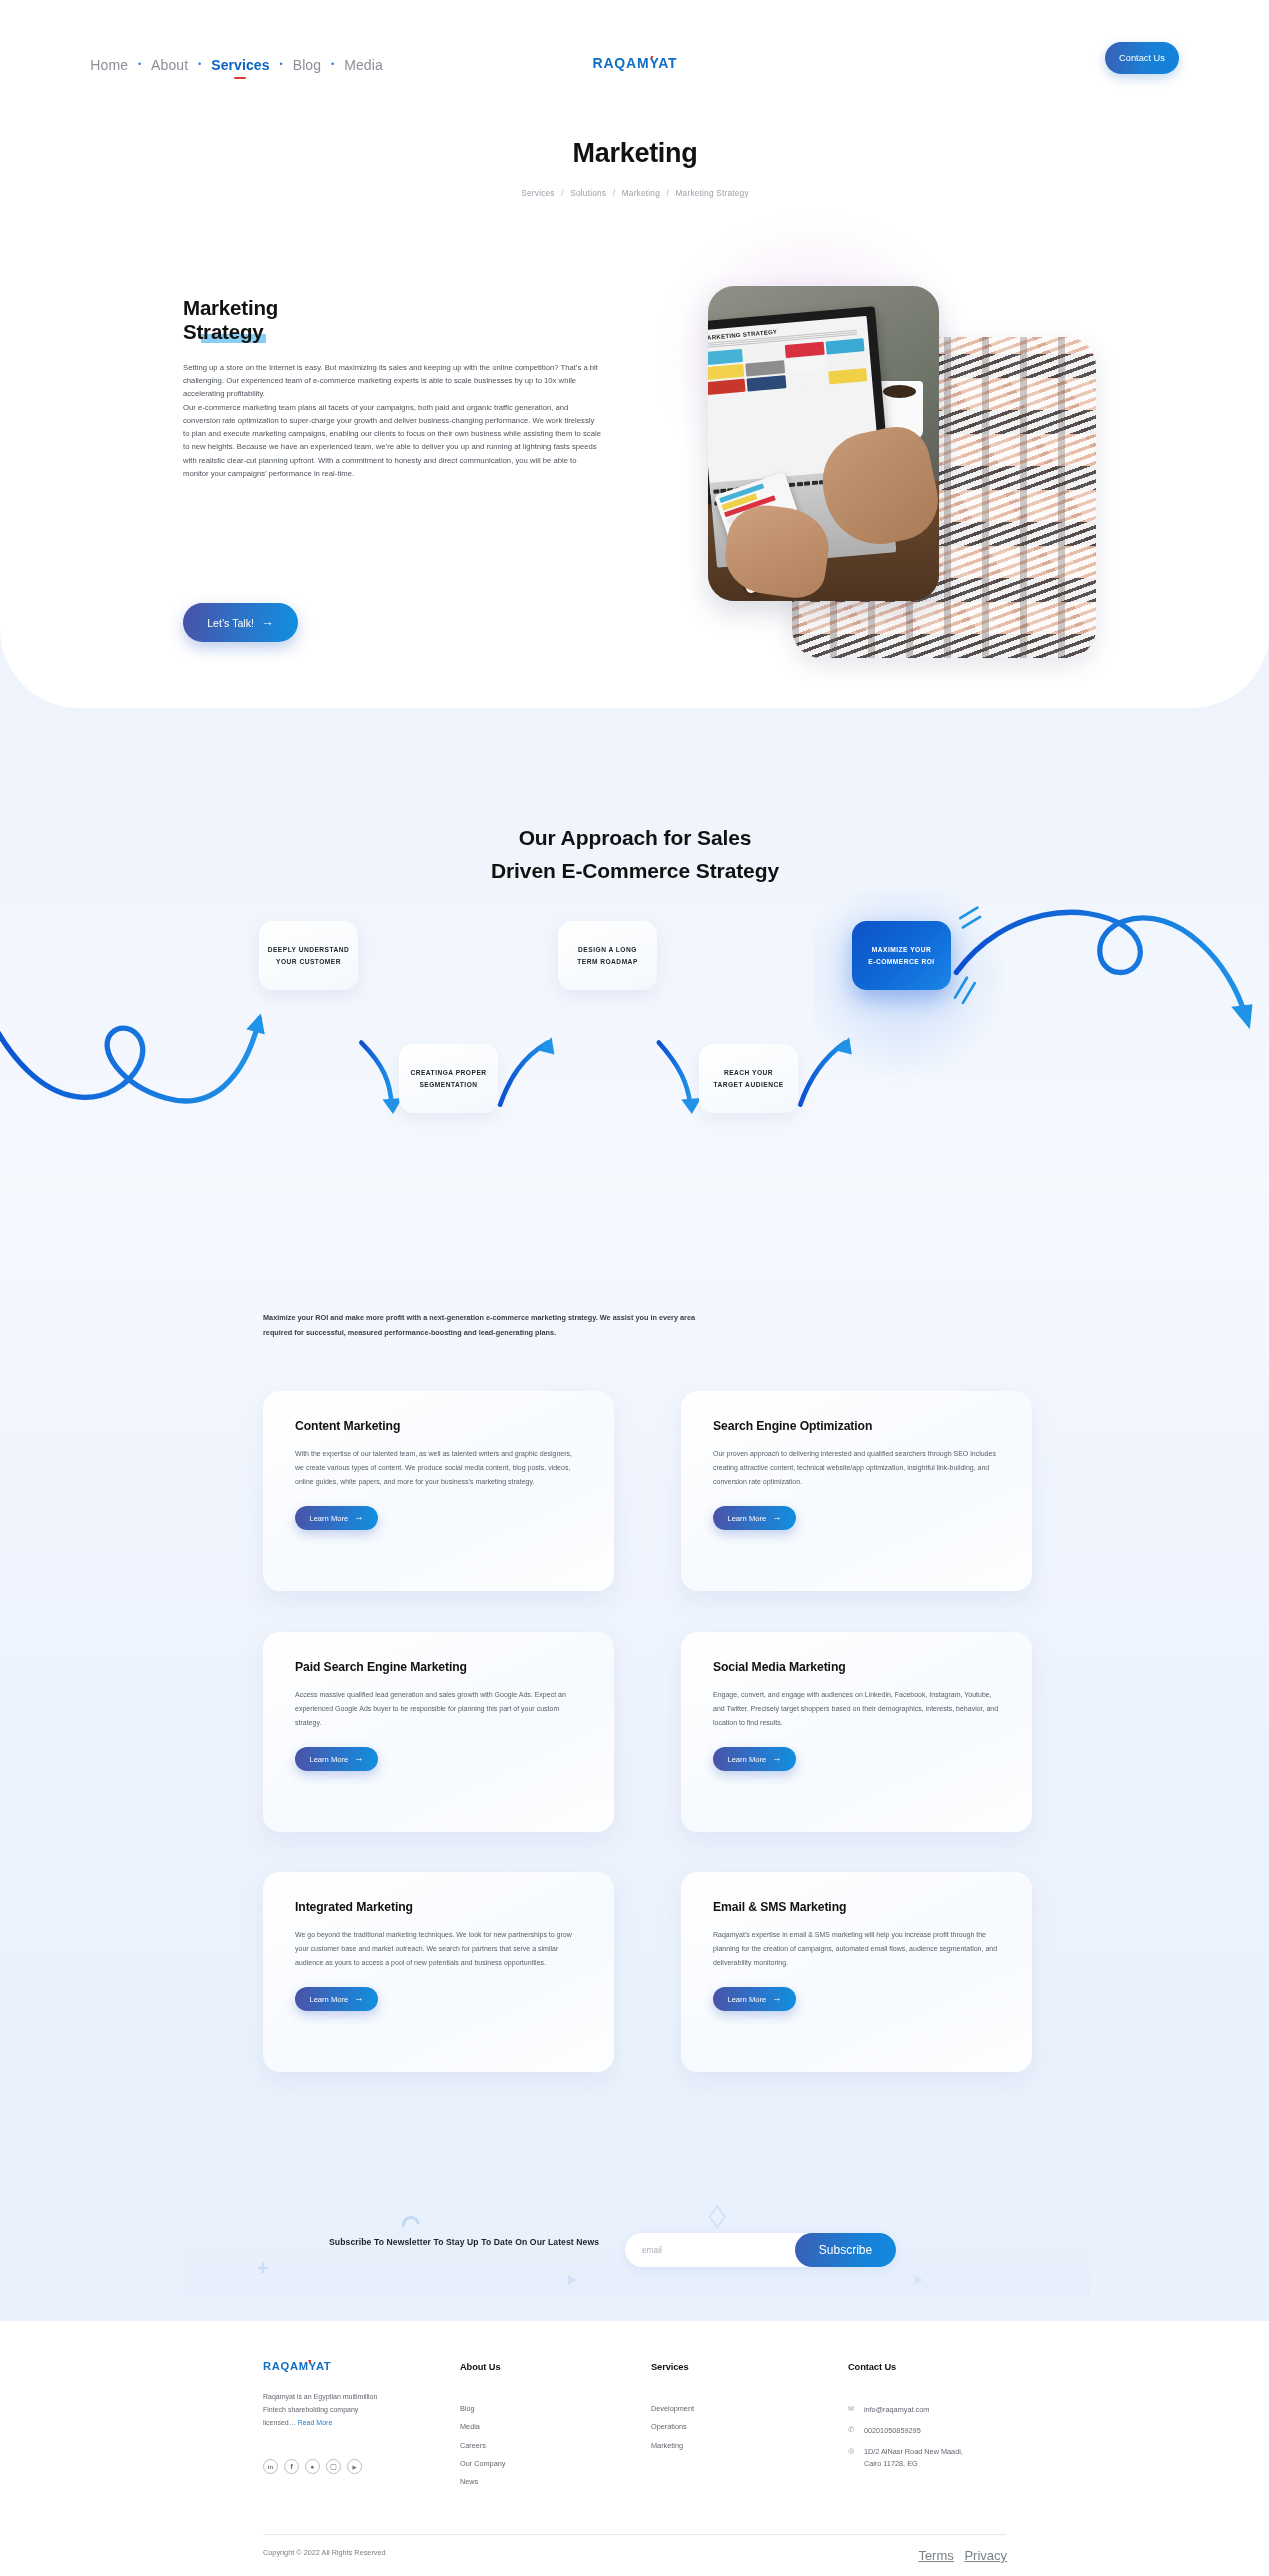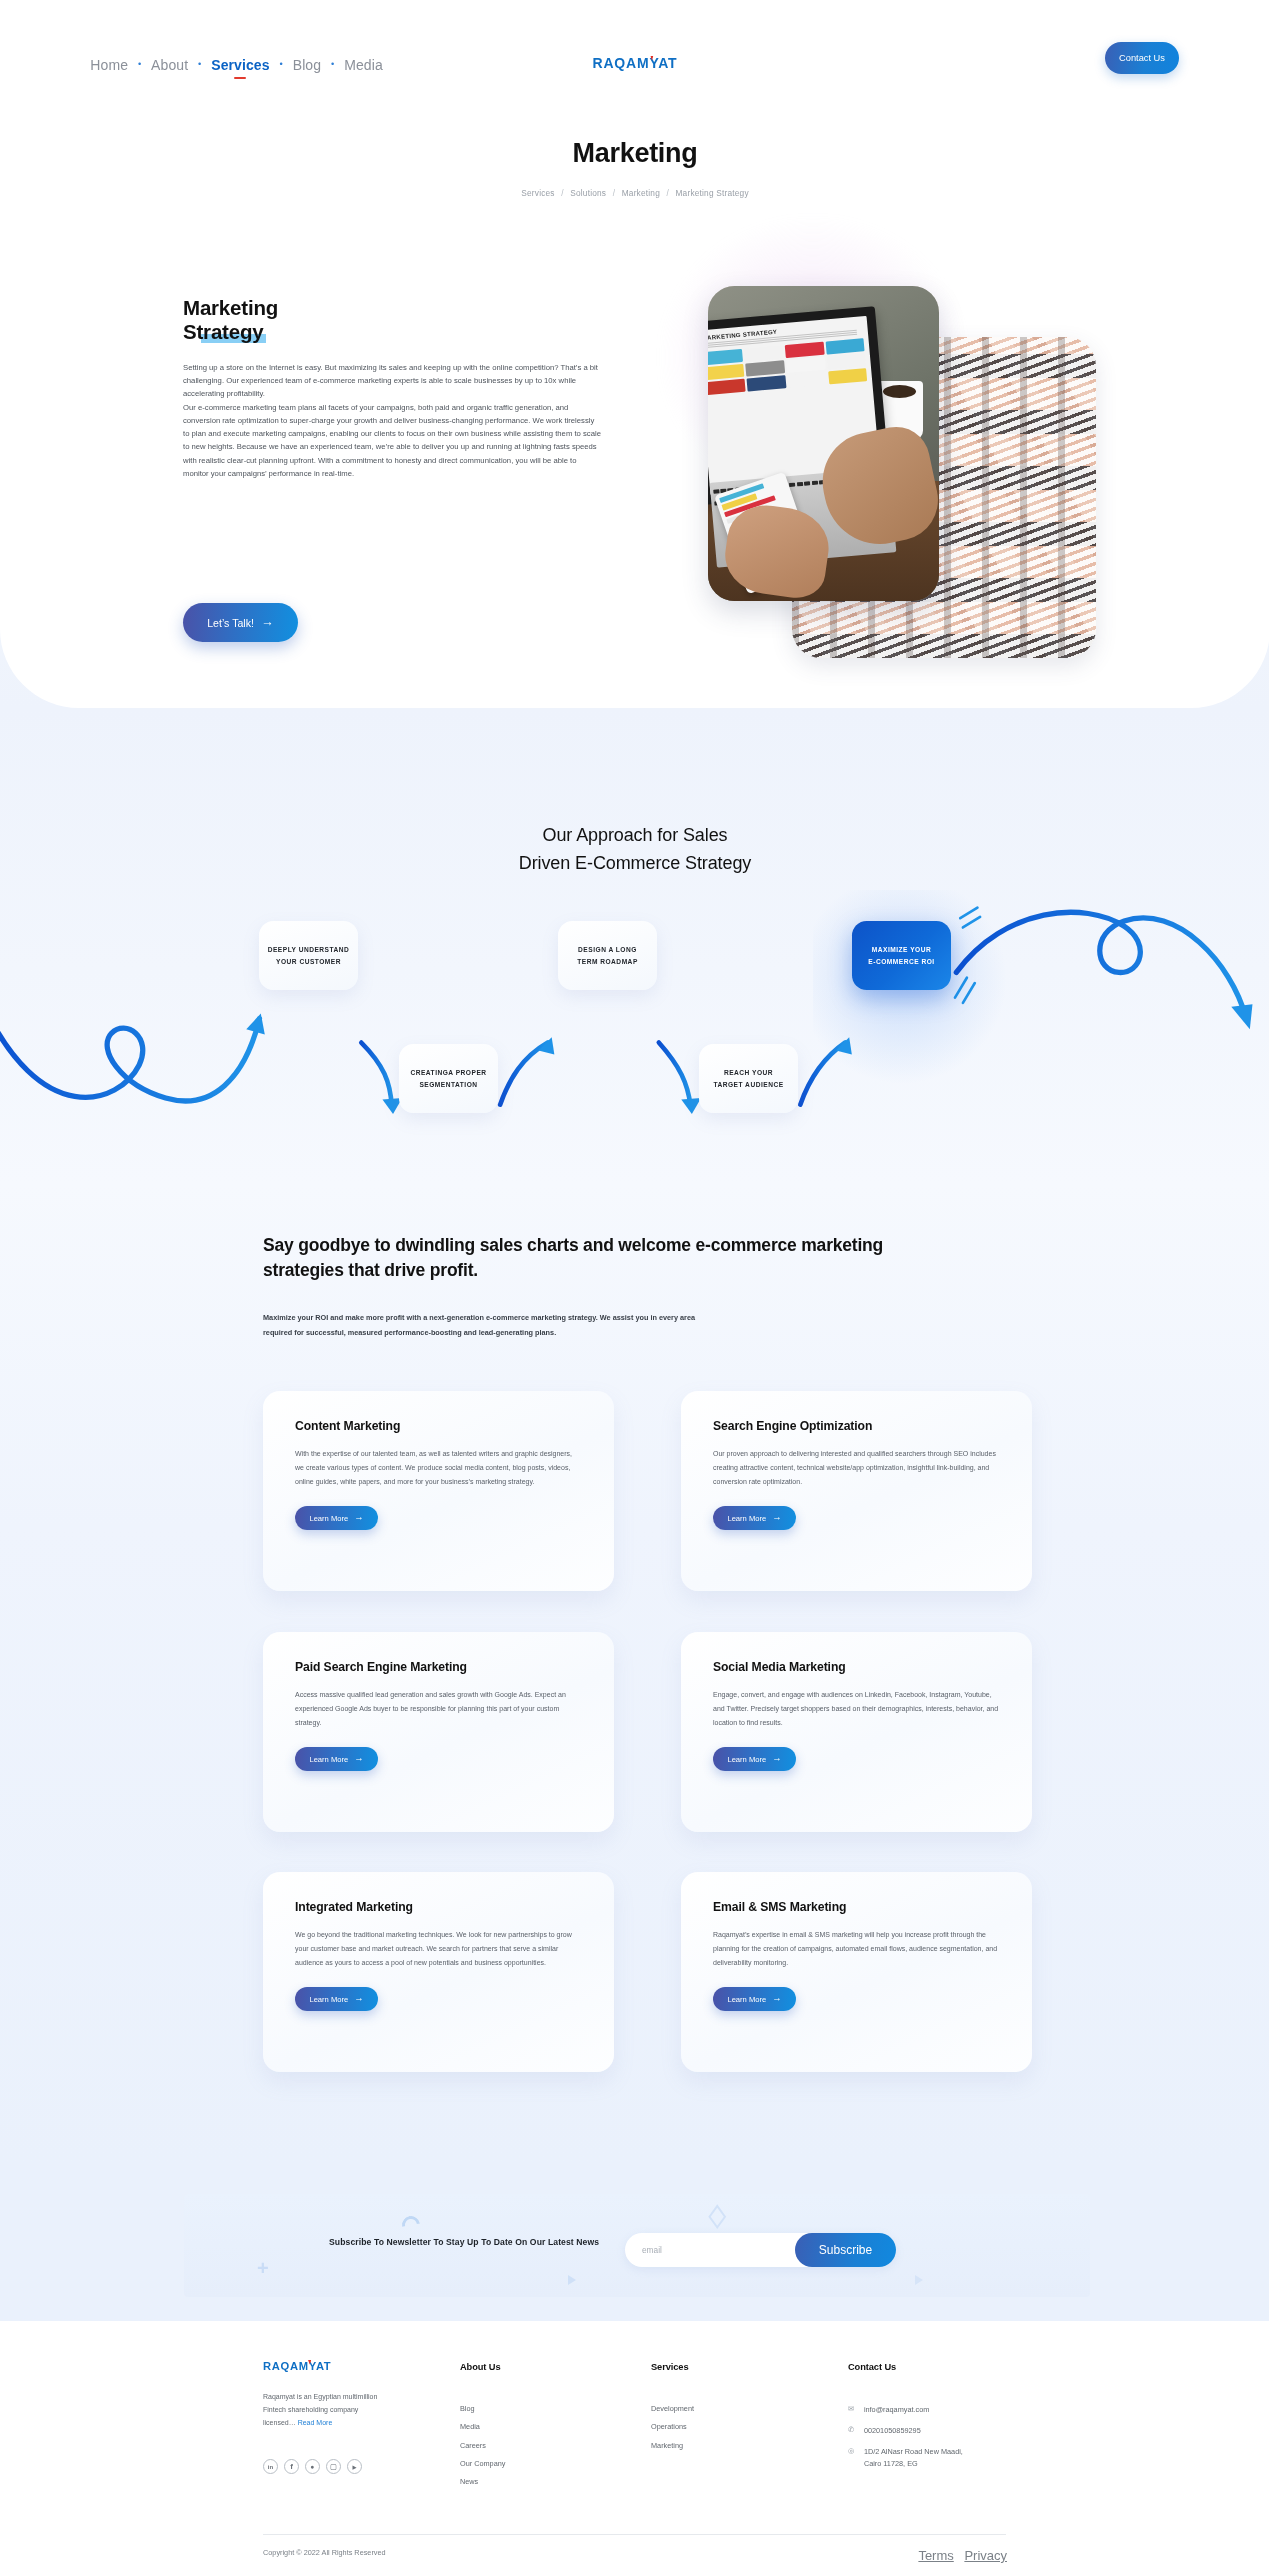--- a/index.html
+++ b/index.html
@@ -162,21 +162,21 @@
   .ph-cup::before{ content:""; position:absolute; left:14%; top:8%; width:72%; height:22%;
     background:#3b2a1c; border-radius:50%; }
 
   
   .approach {
     position:absolute; left:0; top:708px; width:1270px; height:476px;
     background:linear-gradient(180deg,#eef3fc 0%, #f2f6fd 55%, #f6f9fe 100%);
   }
   .approach-h2 {
     position:absolute; left:0; top:822px; width:1270px; text-align:center;
-    font-size:18px; font-weight:normal; line-height:1.55; color:#111; letter-spacing:-0.1px;
+    font-size:21px; font-weight:bold; line-height:1.55; color:#111; letter-spacing:-0.1px;
   }
   .node {
     position:absolute; width:99px; height:69px; border-radius:14.5px;
     background:linear-gradient(160deg,#ffffff 0%, #f4f8fd 100%);
     box-shadow:0 6.6px 17px rgba(120,140,190,.13);
     display:flex; align-items:center; justify-content:center; text-align:center;
     font-size:6.6px; font-weight:bold; letter-spacing:0.5px; color:#22262c; line-height:1.75;
     padding:0 6.6px;
   }
   .node.dark {
@@ -485,23 +485,20 @@
     </div>
   </div>
   <div class="node n5 dark">
     <div>
       <span>MAXIMIZE YOUR</span><br>
       <span>E-COMMERCE ROI</span>
     </div>
   </div>
 
   <div class="services"></div>
-  <div class="svc-h2">
-    <span>Say goodbye to dwindling sales charts and welcome e-commerce marketing strategies that drive </span><span class="hl">profit.</span>
-  </div>
   <div class="svc-sub">Maximize your ROI and make more profit with a next-generation e-commerce marketing strategy. We assist you in every area required for successful, measured performance-boosting and lead-generating plans.</div>
 
   <div class="card c1">
     <h3>Content Marketing</h3>
     <p>With the expertise of our talented team, as well as talented writers and graphic designers, we create various types of content. We produce social media content, blog posts, videos, online guides, white papers, and more for your business’s marketing strategy.</p>
     <button class="learn-btn">
       <span>Learn More</span>
       <span class="arr">→</span>
     </button>
   </div>

